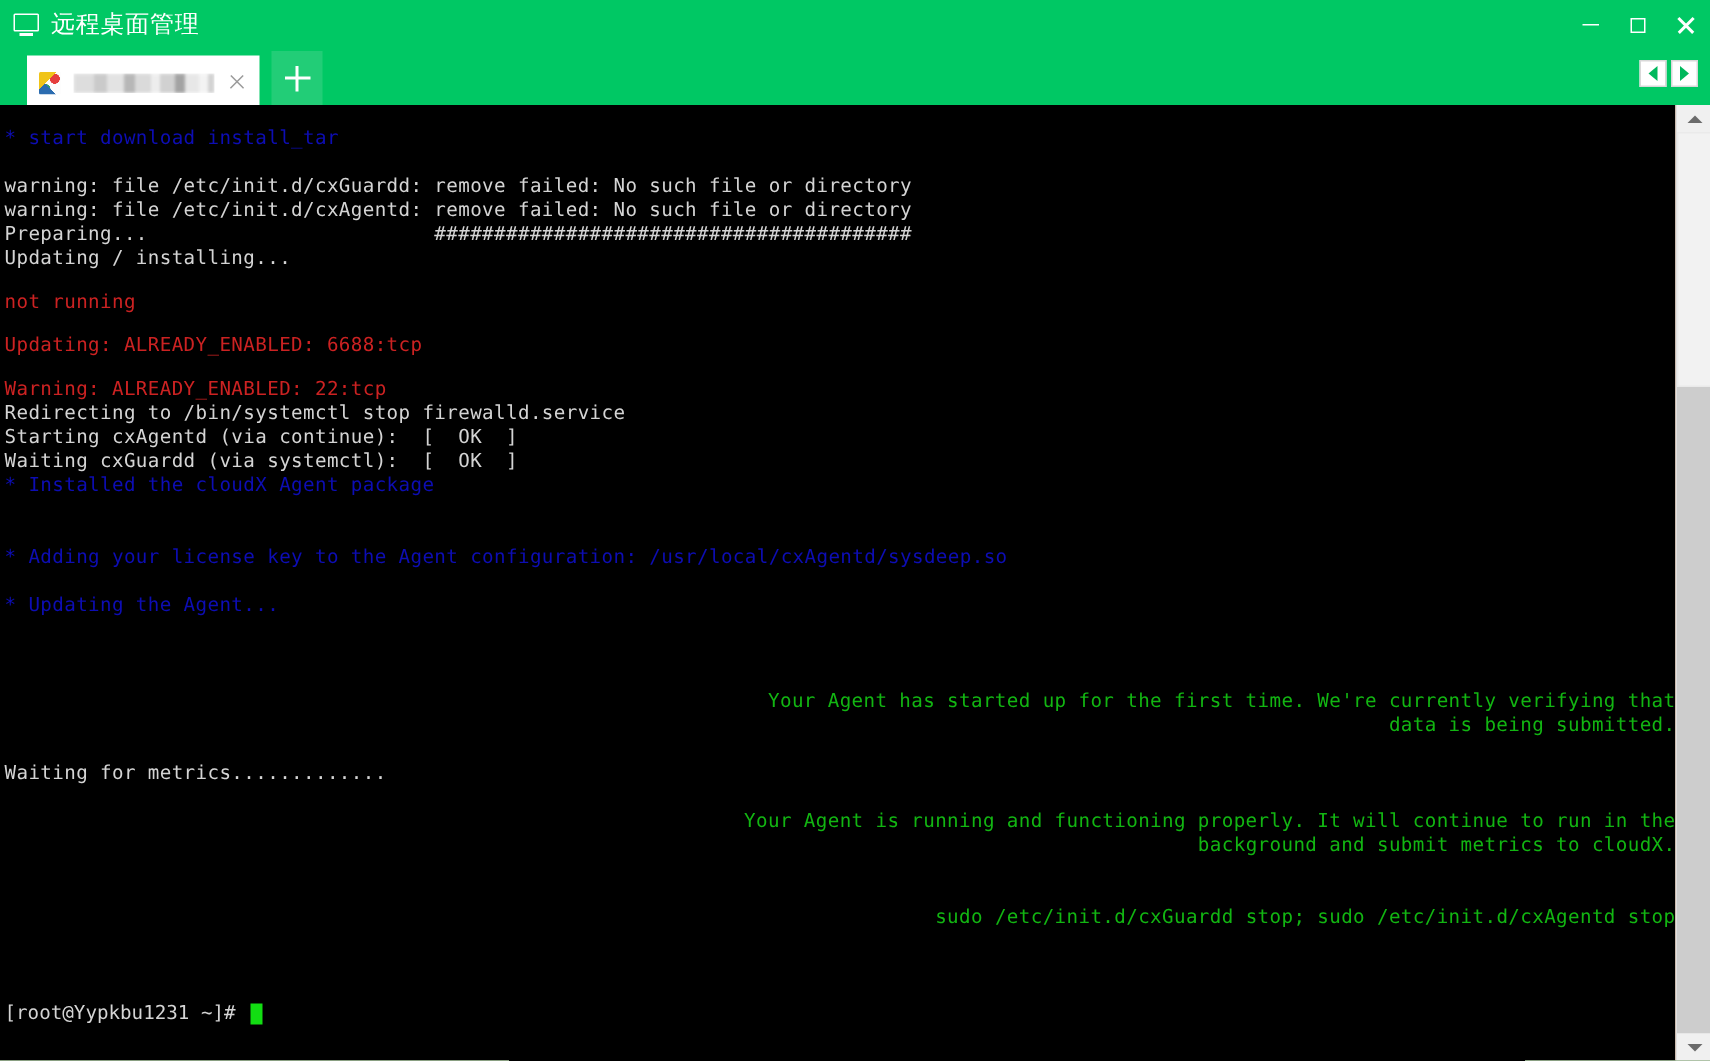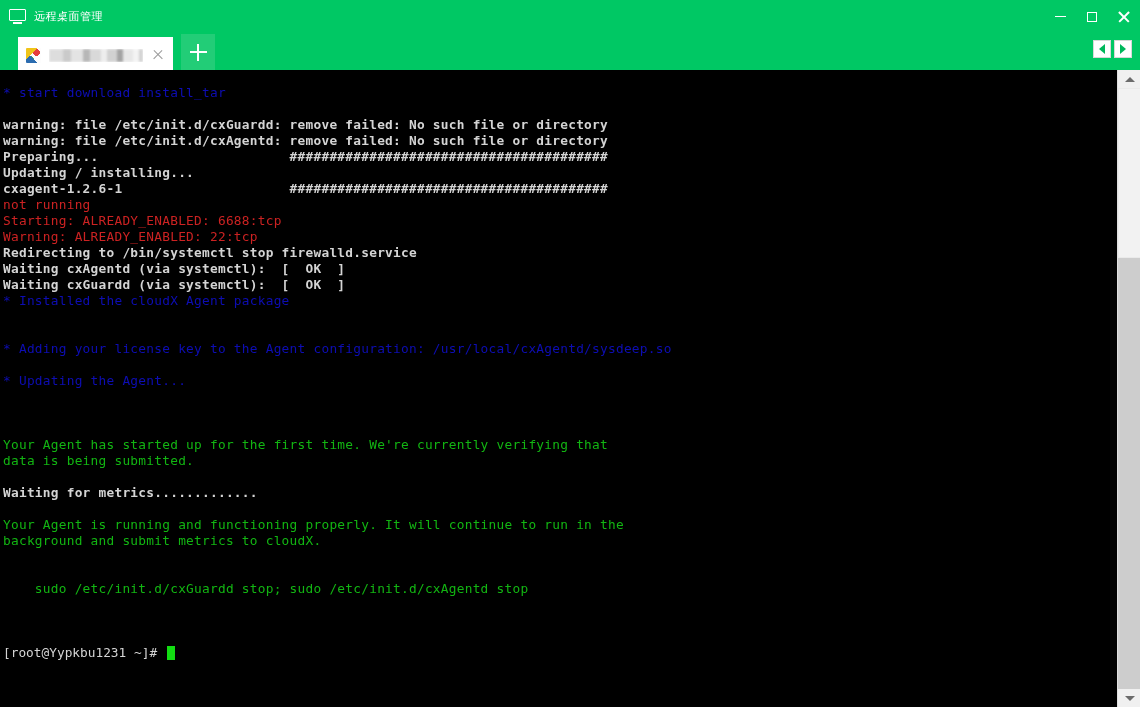--- a/index.html
+++ b/index.html
@@ -48,21 +48,21 @@
     border-radius: 1px;
   }
   .monitor-icon .stand {
     position: absolute;
     left: 4px; top: 13px;
     width: 9px; height: 2px;
     background: #ffffff;
   }
   .app-title {
     color: #ffffff;
-    font-size: 11px;
+    font-size: 16px;
     letter-spacing: 0.5px;
     white-space: nowrap;
     font-family: Liberation Mono, monospace;
   }
 
   .winbtns {
     position: absolute;
     right: 0; top: 0;
     height: 33px;
     display: flex;
@@ -223,23 +223,23 @@
   }
   .term-line {
     font-family: "DejaVu Sans Mono", "Liberation Mono", monospace;
     font-size: 12.8px;
     line-height: 16px;
     height: 16px;
     white-space: pre;
     color: #d6d6d6;
     letter-spacing: 0.02em;
   }
-  .c-white  { color: #d4d4d4; font-weight: bold; }
-  .c-red    { color: #cc2222; }
-  .c-green  { color: #12b512; }
+  .c-white  { color: #d4d4d4; }
+  .c-red    { color: #cc2222; margin-top: 13px; }
+  .c-green  { color: #12b512; text-align: right; }
   .c-blue   { color: #0d0db4; }
 
   .prompt-line {
     display: flex;
     align-items: center;
     font-family: "DejaVu Sans Mono", "Liberation Mono", monospace;
     font-size: 12.8px;
     line-height: 16px;
     height: 16px;
     white-space: pre;
@@ -344,26 +344,25 @@
   </div>
 
   <div class="terminal-wrap">
     <div class="terminal" id="terminal">
         <div class="term-line c-blue">* start download install_tar</div>
         <div class="term-line c-white">&nbsp;</div>
         <div class="term-line c-white">warning: file /etc/init.d/cxGuardd: remove failed: No such file or directory</div>
         <div class="term-line c-white">warning: file /etc/init.d/cxAgentd: remove failed: No such file or directory</div>
         <div class="term-line c-white">Preparing...                        ########################################</div>
         <div class="term-line c-white">Updating / installing...</div>
-        <div class="term-line c-white">cxagent-1.2.6-1                     ########################################</div>
         <div class="term-line c-red">not running</div>
-        <div class="term-line c-red">Starting: ALREADY_ENABLED: 6688:tcp</div>
+        <div class="term-line c-red">Updating: ALREADY_ENABLED: 6688:tcp</div>
         <div class="term-line c-red">Warning: ALREADY_ENABLED: 22:tcp</div>
         <div class="term-line c-white">Redirecting to /bin/systemctl stop firewalld.service</div>
-        <div class="term-line c-white">Waiting cxAgentd (via systemctl):  [  OK  ]</div>
+        <div class="term-line c-white">Starting cxAgentd (via continue):  [  OK  ]</div>
         <div class="term-line c-white">Waiting cxGuardd (via systemctl):  [  OK  ]</div>
         <div class="term-line c-blue">* Installed the cloudX Agent package</div>
         <div class="term-line c-white">&nbsp;</div>
         <div class="term-line c-white">&nbsp;</div>
         <div class="term-line c-blue">* Adding your license key to the Agent configuration: /usr/local/cxAgentd/sysdeep.so</div>
         <div class="term-line c-white">&nbsp;</div>
         <div class="term-line c-blue">* Updating the Agent...</div>
         <div class="term-line c-white">&nbsp;</div>
         <div class="term-line c-white">&nbsp;</div>
         <div class="term-line c-white">&nbsp;</div>

